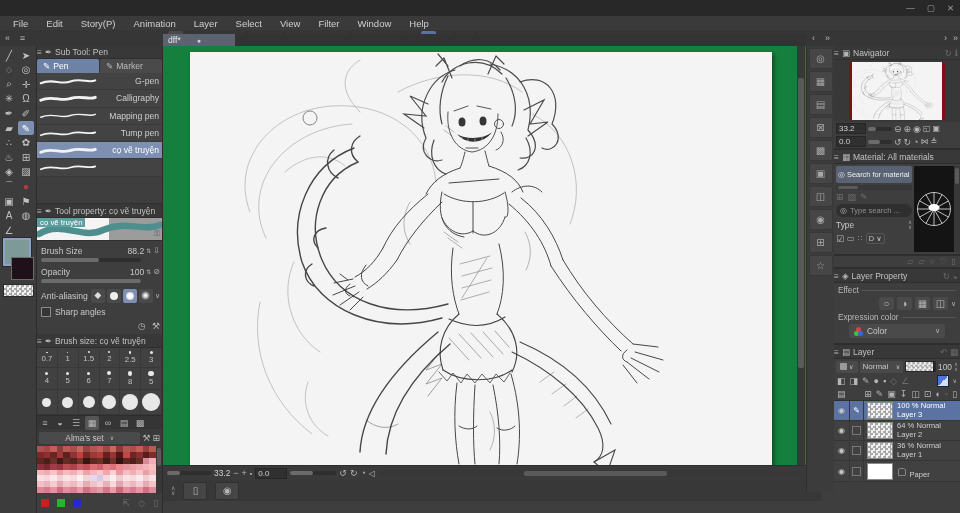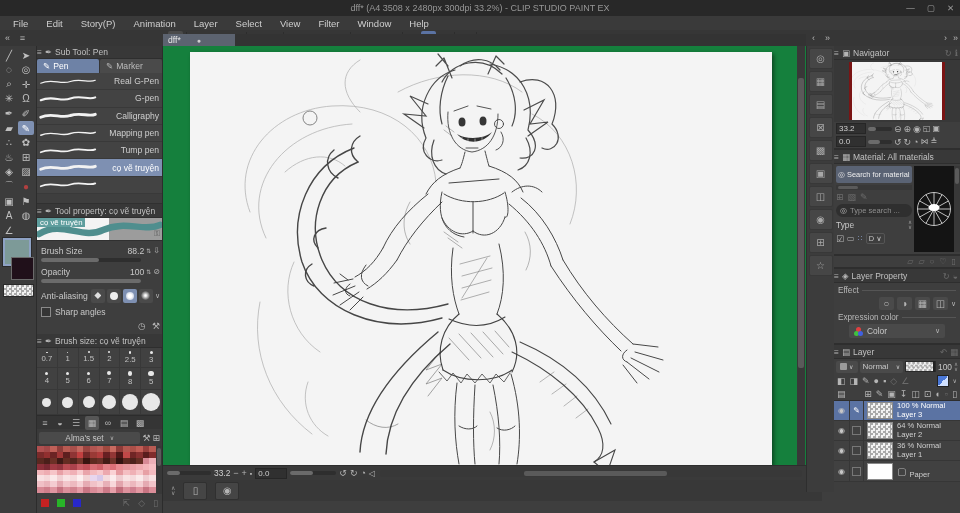--- a/index.html
+++ b/index.html
@@ -37,21 +37,20 @@
   .scroll{background:#383838}
   .scroll .th{background:#5a5a5a;border-radius:2px;position:absolute}
   .minibox{background:#303030;border:1px solid #262626;color:#cfcfcf;font-size:8px;display:flex;align-items:center;padding:0 2px}
 </style>
 </head>
 <body>
 
 <div id="app">
 
   <div class="abs" style="left:0;top:0;width:960px;height:16px;background:#282828;display:flex;align-items:center;justify-content:center">
-    <span style="font-size:9px;color:#969696">dff* (A4 3508 x 2480px 300dpi 33.2%)  - CLIP STUDIO PAINT EX</span>
     <span class="abs" style="right:6px;top:0;height:16px;display:flex;align-items:center;gap:12px;font-size:8.5px;color:#9a9a9a">
       <span>—</span>
       <span>▢</span>
       <span>✕</span>
     </span>
   </div>
 
   <div class="abs" id="menubar" style="left:0;top:16px;width:960px;height:14px;background:#3a3a3a;display:flex;align-items:center;padding-left:4px;border-bottom:1px solid #2e2e2e">
       <span class="menu-item">File</span>
       <span class="menu-item">Edit</span>
@@ -146,26 +145,20 @@
       <div style="flex:1;background:#6e82a6;color:#fff;display:flex;align-items:center;gap:3px;padding-left:6px;font-size:8.6px;border-radius:2px 2px 0 0">
         <span class="ic" style="color:#fff">✎</span>
         <span>Pen</span>
       </div>
       <div style="flex:1;background:#4a4a4a;display:flex;align-items:center;gap:3px;padding-left:6px;font-size:8.6px;color:#bdbdbd;border-radius:2px 2px 0 0;margin-left:1px">
         <span class="ic">✎</span>
         <span>Marker</span>
       </div>
     </div>
     <div id="brushlist" style="height:130px;overflow:hidden;border-bottom:1px solid #303030">
-        <div class="brush-row">
-          <svg viewBox="0 0 100 14">
-            <path d="M3,10 C22,1 38,13 54,7 C72,1 86,10 97,5" stroke="#f2f2f2" fill="none" stroke-linecap="round" stroke-width="2"></path>
-          </svg>
-          <span class="lbl">Real G-Pen</span>
-        </div>
         <div class="brush-row">
           <svg viewBox="0 0 100 14">
             <path d="M3,10 C22,1 38,13 54,7 C72,1 86,10 97,5" stroke="#f2f2f2" fill="none" stroke-linecap="round" stroke-width="3.5"></path>
           </svg>
           <span class="lbl">G-pen</span>
         </div>
         <div class="brush-row">
           <svg viewBox="0 0 100 14">
             <path d="M3,10 C22,1 38,13 54,7 C72,1 86,10 97,5" stroke="#f2f2f2" fill="none" stroke-linecap="round" stroke-width="5"></path>
           </svg>

